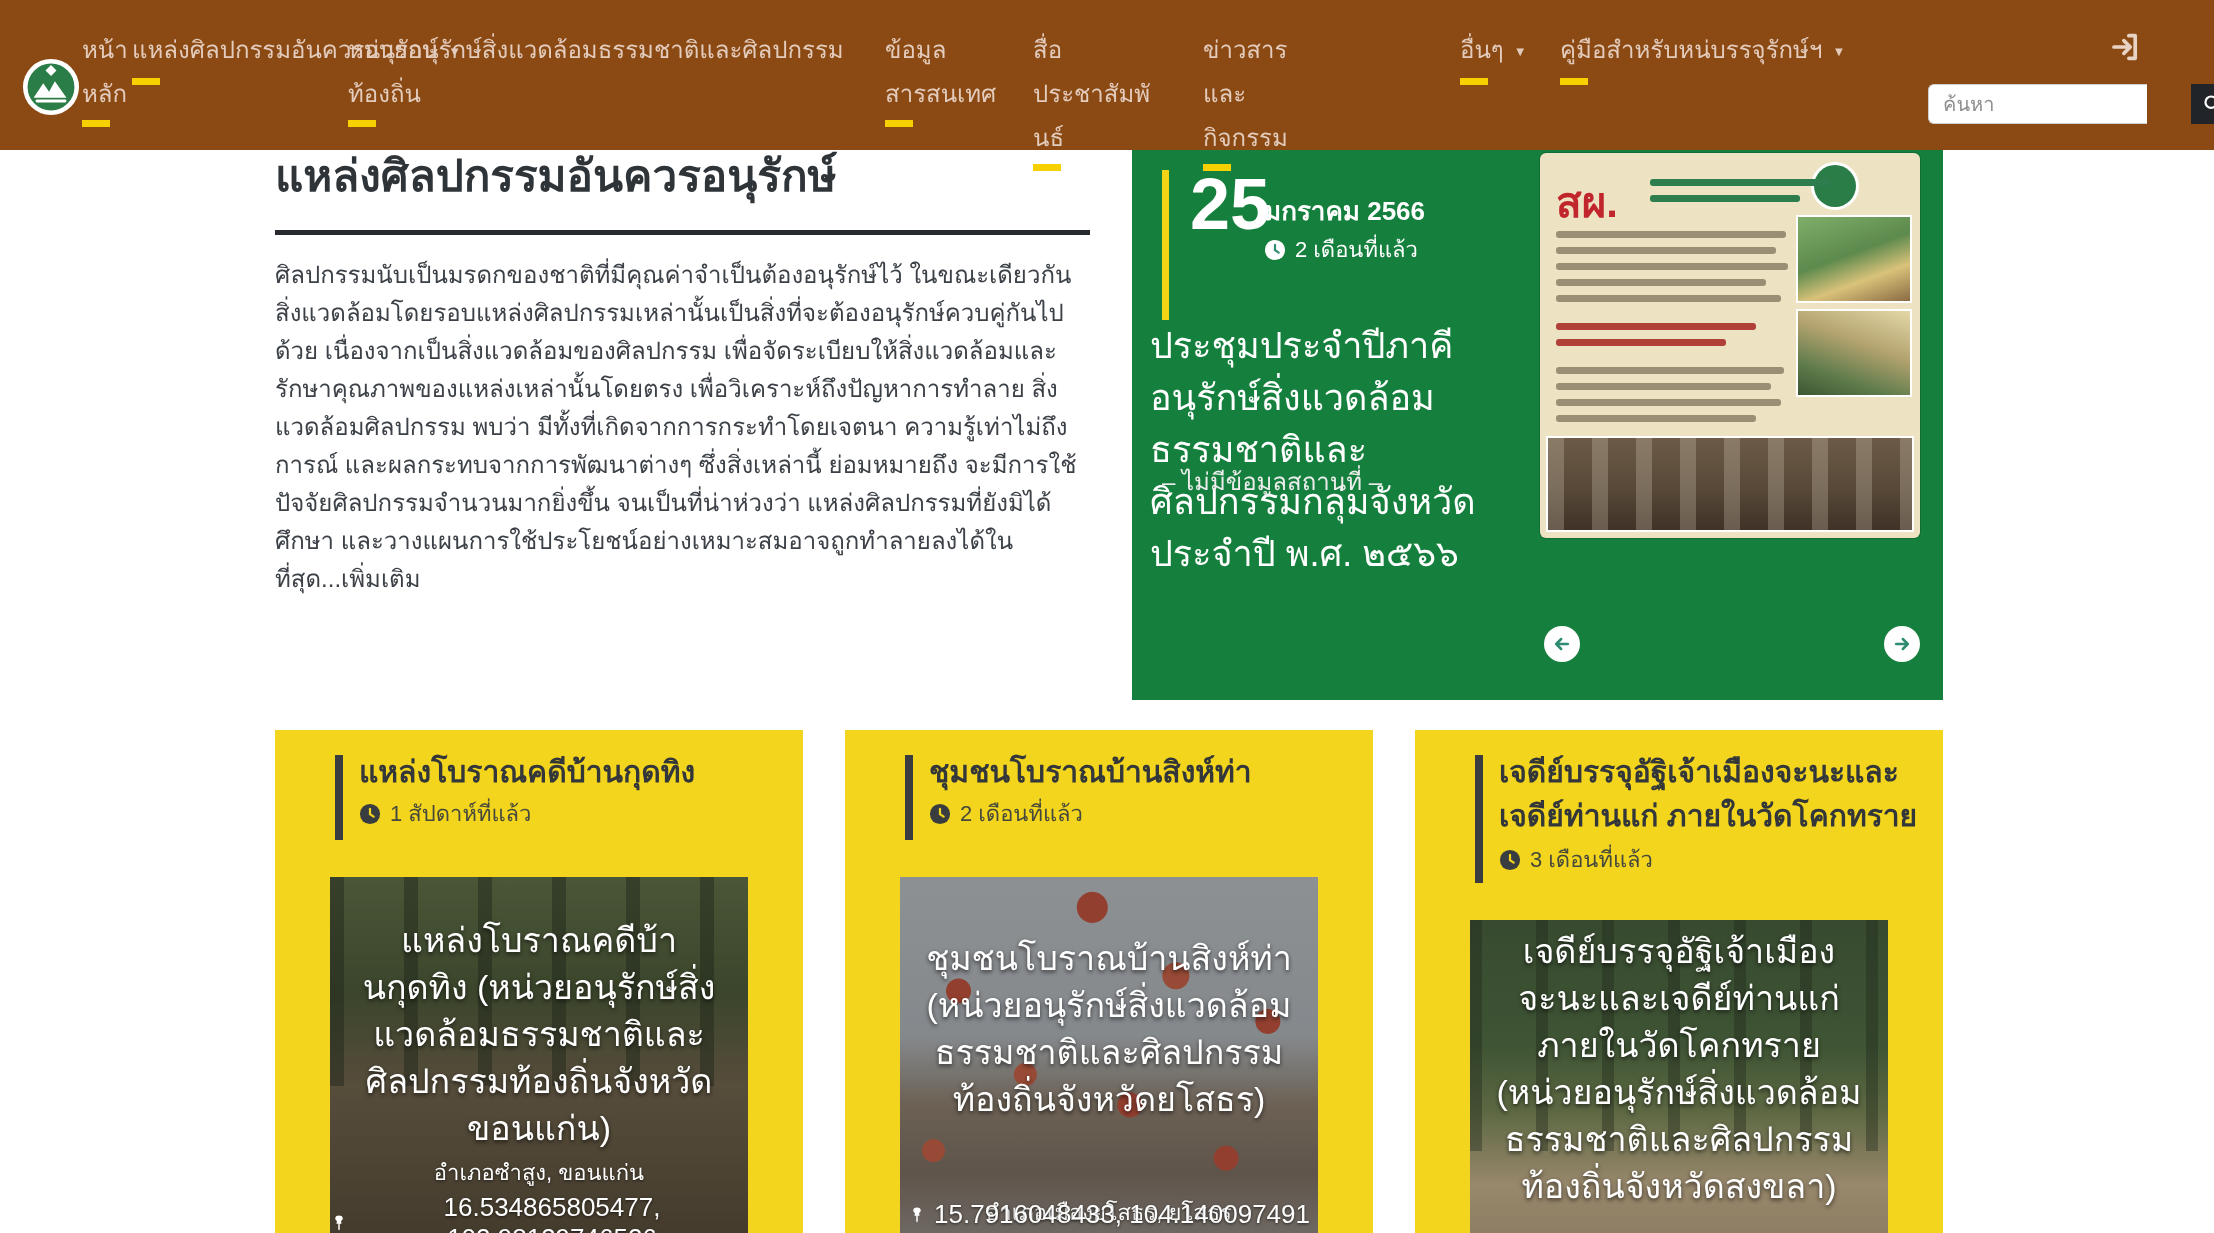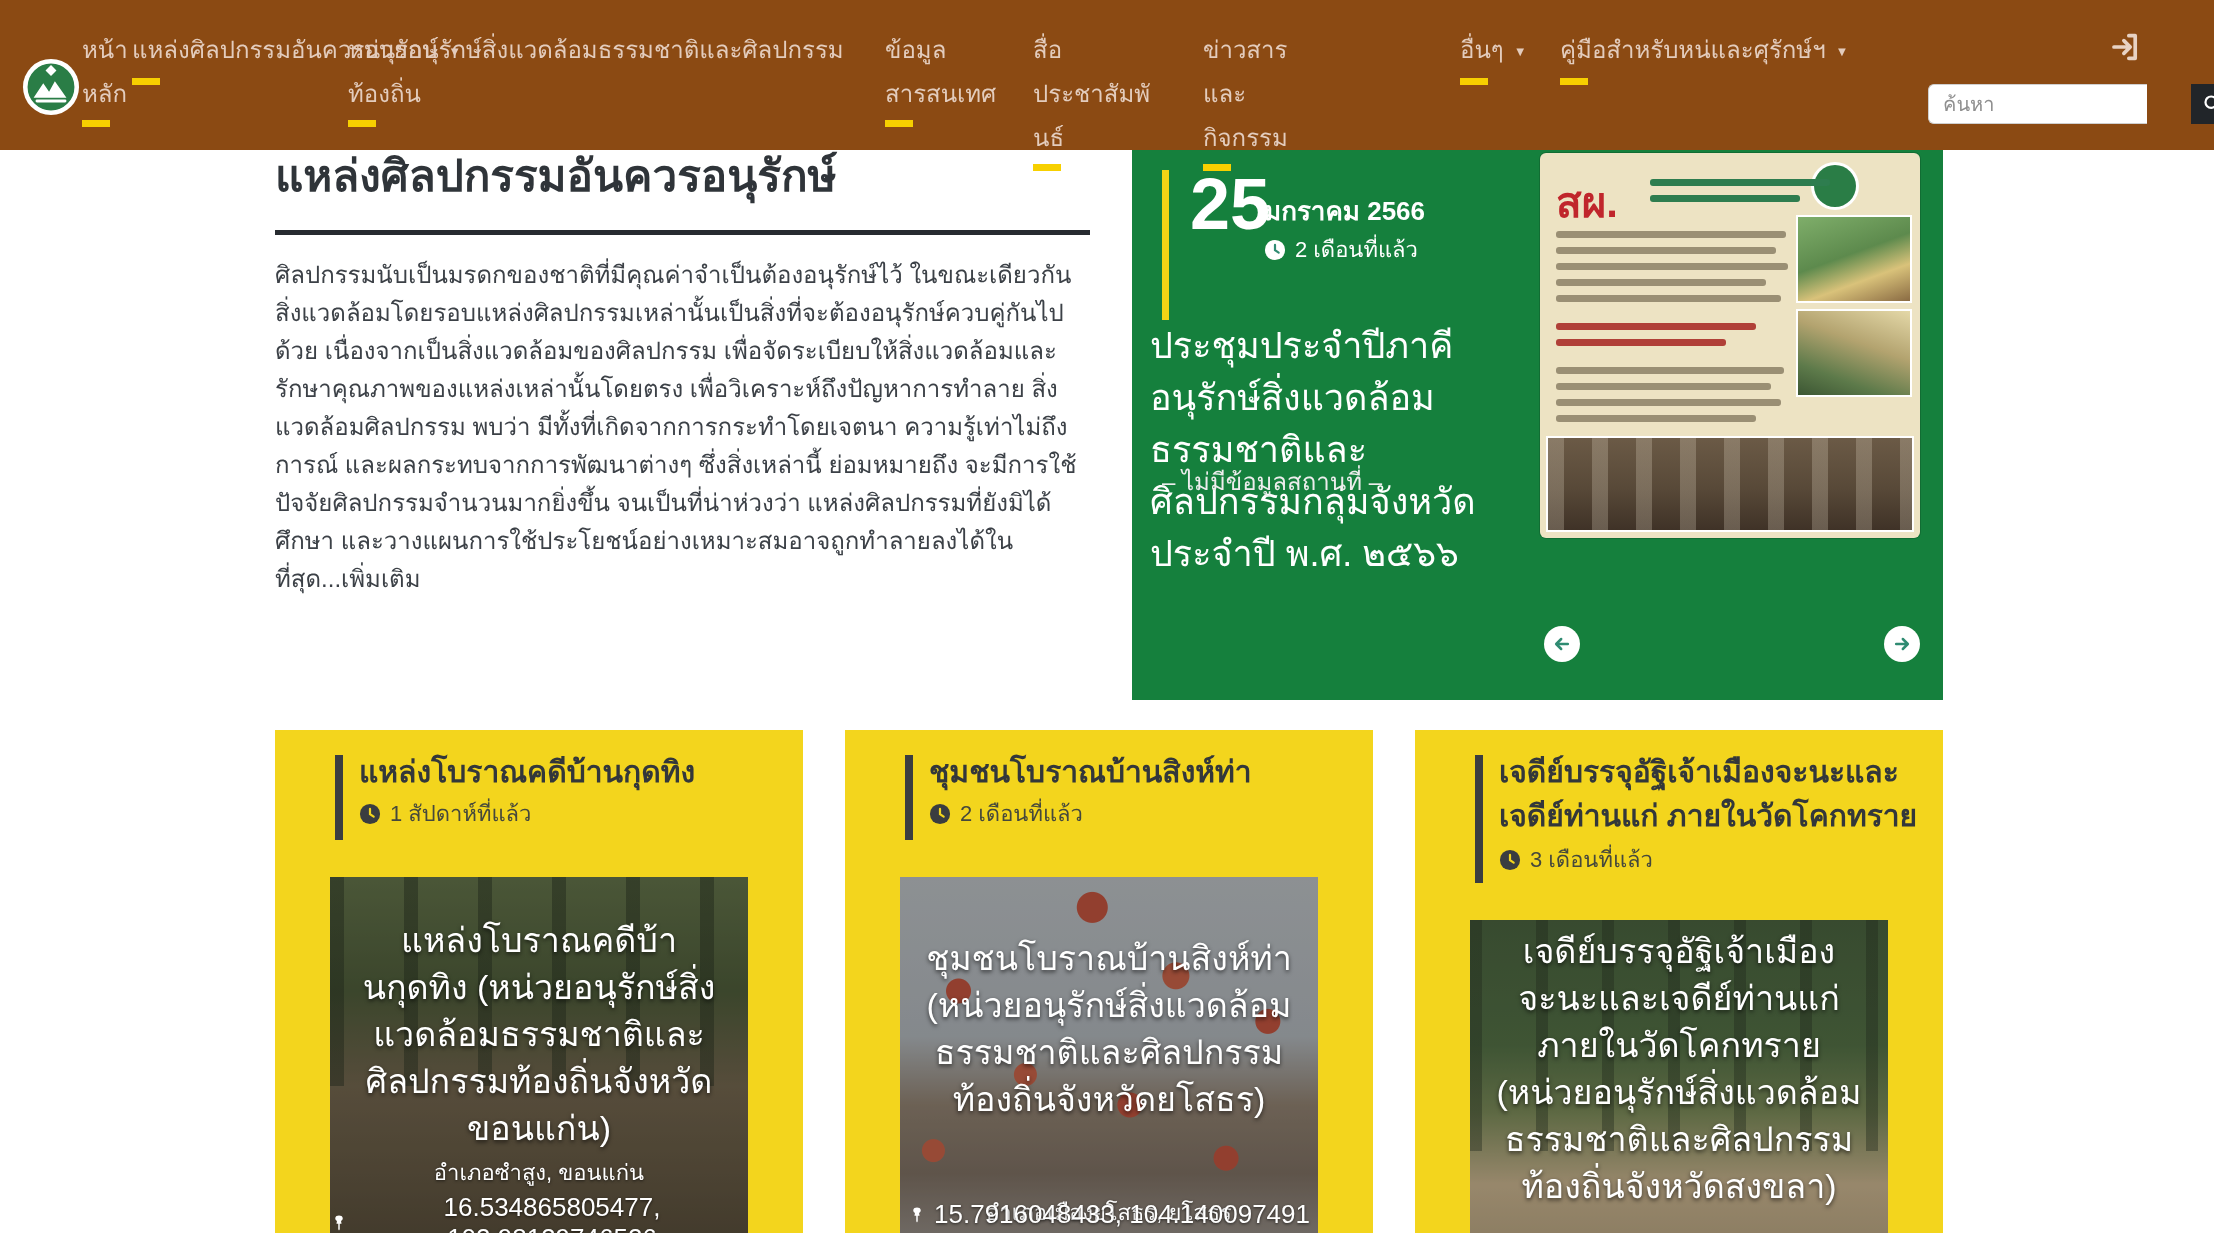--- a/index.html
+++ b/index.html
@@ -266,21 +266,21 @@
       <span>ข่าวสารและกิจกรรม</span>
       <div class="nav-underline"></div>
     </div>
 
     <div class="nav-item nowrap" style="left:1460px;">
       <span>อื่นๆ</span><span class="caret">▼</span>
       <div class="nav-underline"></div>
     </div>
 
     <div class="nav-item nowrap" style="left:1560px;">
-      <span>คู่มือสำหรับหน่และศุรักษ์ฯ</span><span class="caret">▼</span>
+      <span>คู่มือสำหรับหน่บรรจุรักษ์ฯ</span><span class="caret">▼</span>
       <div class="nav-underline"></div>
     </div>
 
     <div class="login-btn">
       <svg width="36" height="34" viewBox="0 0 24 24">
         <path d="M14 4h4.5v16H14" stroke="#E8D2C3" stroke-width="2.6" fill="none" stroke-linecap="round" stroke-linejoin="round"></path>
         <path d="M3.5 12h11M10.5 7.5L15 12l-4.5 4.5" stroke="#E8D2C3" stroke-width="2.6" fill="none" stroke-linecap="round" stroke-linejoin="round"></path>
       </svg>
     </div>
 

